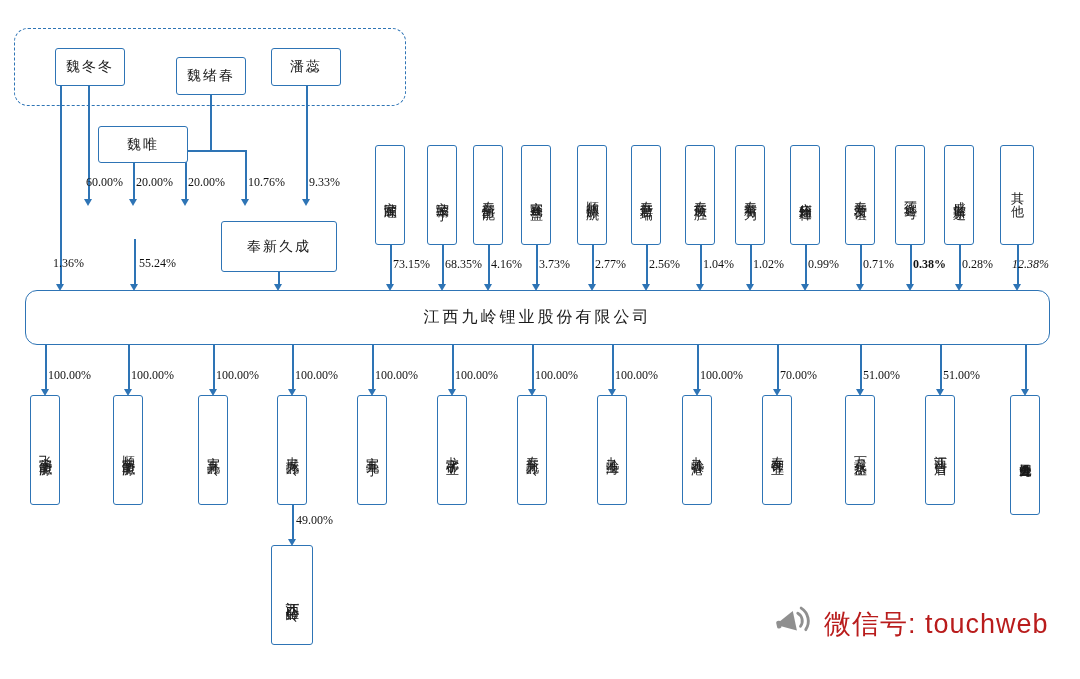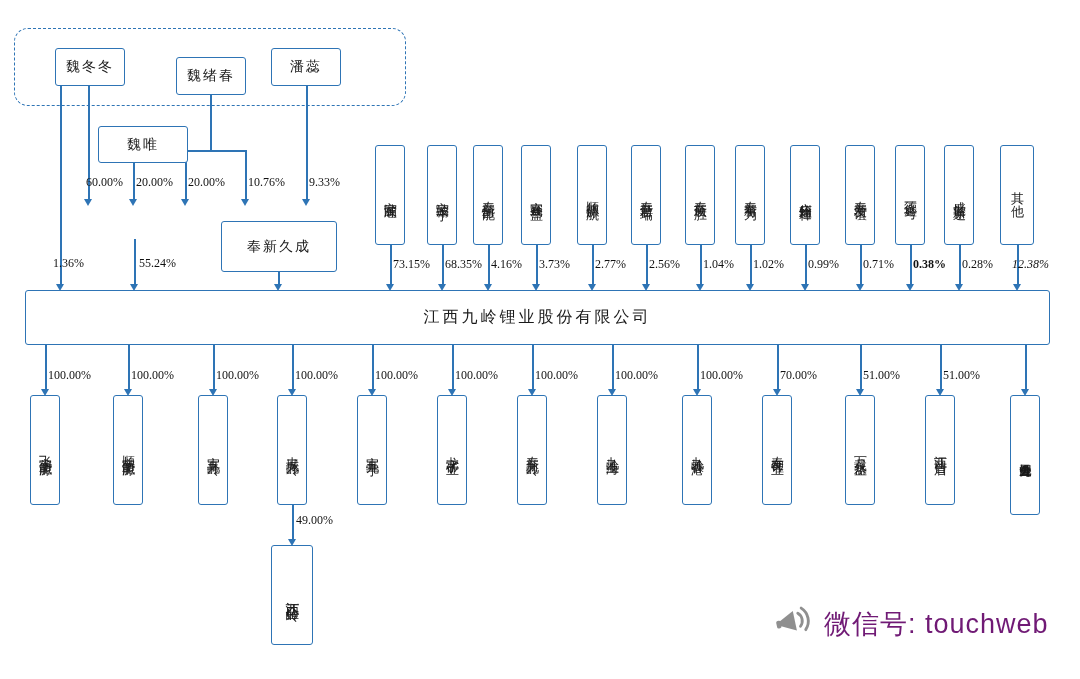--- a/index.html
+++ b/index.html
@@ -6,34 +6,34 @@
   html,body { background:#ffffff; }
   body { font-family:"Liberation Serif","DejaVu Serif",serif; color:#1a1a1a; }
   .canvas { position:relative; width:1080px; height:679px; background:#fff; overflow:hidden; }
 
   .box {
     position:absolute; border:1.6px solid #2e74b5; border-radius:3px; background:#fff;
     display:flex; align-items:center; justify-content:center; color:#1a1a1a;
   }
   .hbox { font-size:14px; letter-spacing:2px; }
   .vbox { writing-mode:vertical-rl; text-orientation:upright; font-size:13px; letter-spacing:2px; }
-  .company { font-size:16px; letter-spacing:3px; border-width:1.8px; border-radius:3px; }
+  .company { font-size:16px; letter-spacing:3px; border-width:1.8px; border-radius:12px; }
 
   .dashed { position:absolute; border:1.6px dashed #2e74b5; border-radius:14px; background:transparent; }
 
   .vl { position:absolute; width:1.5px; background:#2e74b5; }
   .hl { position:absolute; height:1.5px; background:#2e74b5; }
   .arr { position:absolute; width:0; height:0;
          border-left:4.5px solid transparent; border-right:4.5px solid transparent;
          border-top:7px solid #2e74b5; }
 
   .label { position:absolute; font-size:12px; color:#111; white-space:nowrap; }
 
   .watermark { position:absolute; left:772px; top:600px; display:flex; align-items:center; gap:8px; }
-  .watermark-text { font-family:"Liberation Sans","DejaVu Sans",sans-serif; font-size:27px; color:#701a75; letter-spacing:1px; }
+  .watermark-text { font-family:"Liberation Sans","DejaVu Sans",sans-serif; font-size:27px; color:#b91c1c; letter-spacing:1px; }
 </style>
 </head>
 <body>
 
 <div class="canvas">
 
   <div class="dashed" style="left:14px;top:28px;width:392px;height:78px;"></div>
 
   <div class="vl" style="left:60px;top:86px;height:198px;"></div>
   <div class="arr" style="left:56px;top:284px;"></div>

